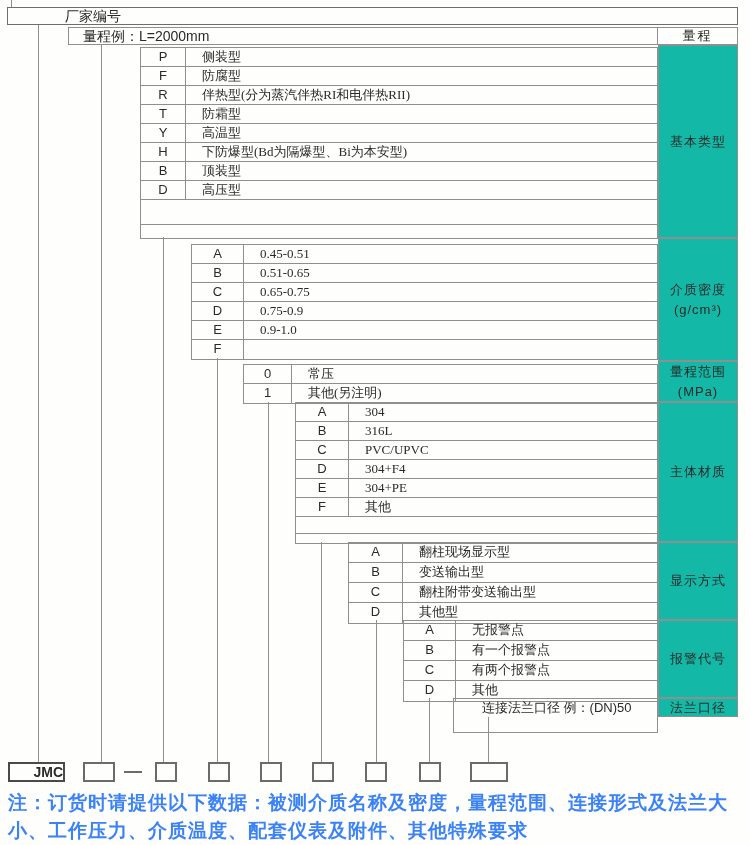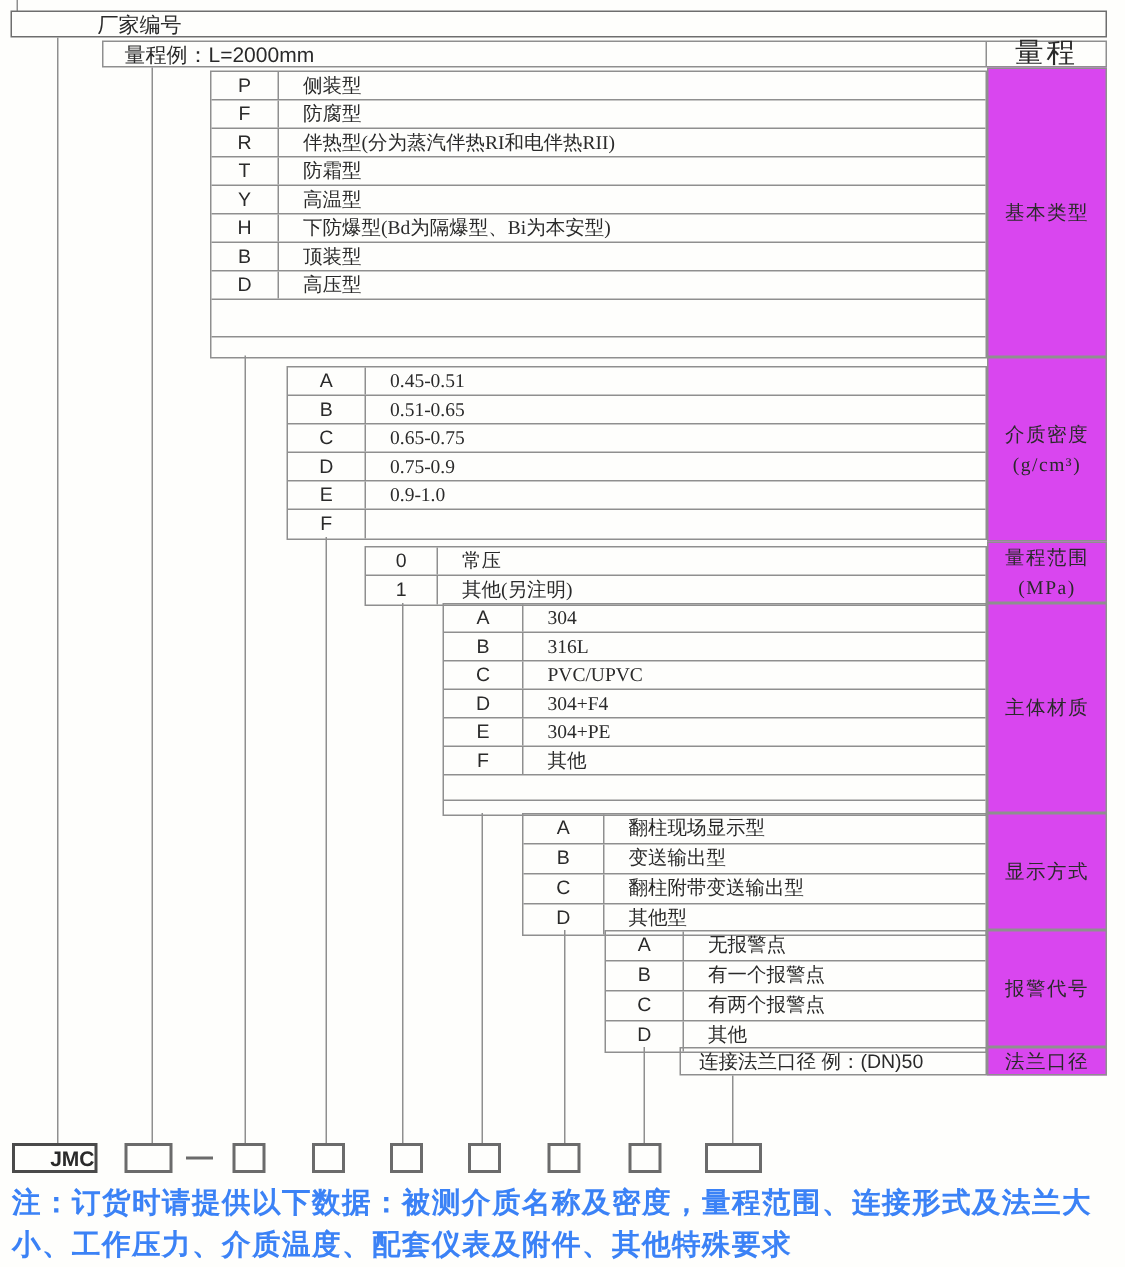--- a/index.html
+++ b/index.html
@@ -14,44 +14,44 @@
     position:absolute; left:7px; top:7px; width:731px; height:18px;
     border:1px solid #6e6e6e; font-size:14px; line-height:16px; padding-left:57px;
   }
   .range-row {
     position:absolute; left:68px; top:27px; width:670px; height:18px;
     border:1px solid #8f8f8f; display:flex; font-size:14px; line-height:16px;
   }
   .range-row .rtext { width:590px; padding-left:14px; }
   .range-row .rlabel {
     width:80px; border-left:1px solid #8f8f8f; text-align:center;
-    font-family:"Liberation Serif", serif; font-size:19px; letter-spacing:2px;
+    font-family:"Liberation Serif", serif; font-size:13px; letter-spacing:2px;
   }
   .tbl { position:absolute; border:1px solid #8f8f8f; font-size:13px; }
   .trow { display:flex; border-bottom:1px solid #8f8f8f; }
   .tbl .trow:last-child { border-bottom:none; }
   .h19  { height:19px;  line-height:17px; }
   .h195 { height:20px;  line-height:18px; }
   .code { text-align:center; border-right:1px solid #8f8f8f; }
   .desc { flex:1; padding-left:16px;font-family:Liberation Serif, serif; }
   .basic    .code { width:45px; }
   .density  .code { width:52px; }
   .pressure .code { width:48px; }
   .material .code { width:53px; }
   .display  .code { width:54px; }
   .alarm    .code { width:52px; }
   .lab {
     position:absolute; left:658px; width:80px; border:1px solid #8f8f8f;
     display:flex; flex-direction:column; justify-content:center; align-items:center;
-    font-family:Liberation Serif, serif; font-size:13px; letter-spacing:1px;
-    text-align:center; line-height:20px; background:#d946ef;
+    font-family:Liberation Sans, sans-serif; font-size:13px; letter-spacing:1px;
+    text-align:center; line-height:20px; background:#14b8a6;
   }
   .flange-row {
-    position:absolute; left:453px; top:698px; width:205px; height:19px;
-    border:1px solid #8f8f8f; font-size:13px; line-height:17px; padding-left:12px;
+    position:absolute; left:453px; top:698px; width:205px; height:35px;
+    border:1px solid #8f8f8f; font-size:13px; line-height:17px; padding-left:28px;
   }
   .bbox { position:absolute; top:762px; height:20px; border:2px solid #6b6b6b; }
   .jmc {
     position:absolute; left:8px; top:762px; width:57px; height:20px;
     border:2px solid #4a4a4a; text-align:right; font-weight:bold;
     font-size:14px; line-height:16px;
   }
   .dash { position:absolute; left:124px; top:771px; width:18px; height:2px; background:#6b6b6b; }
   .note {
     position:absolute; left:8px; top:789px; width:740px;

